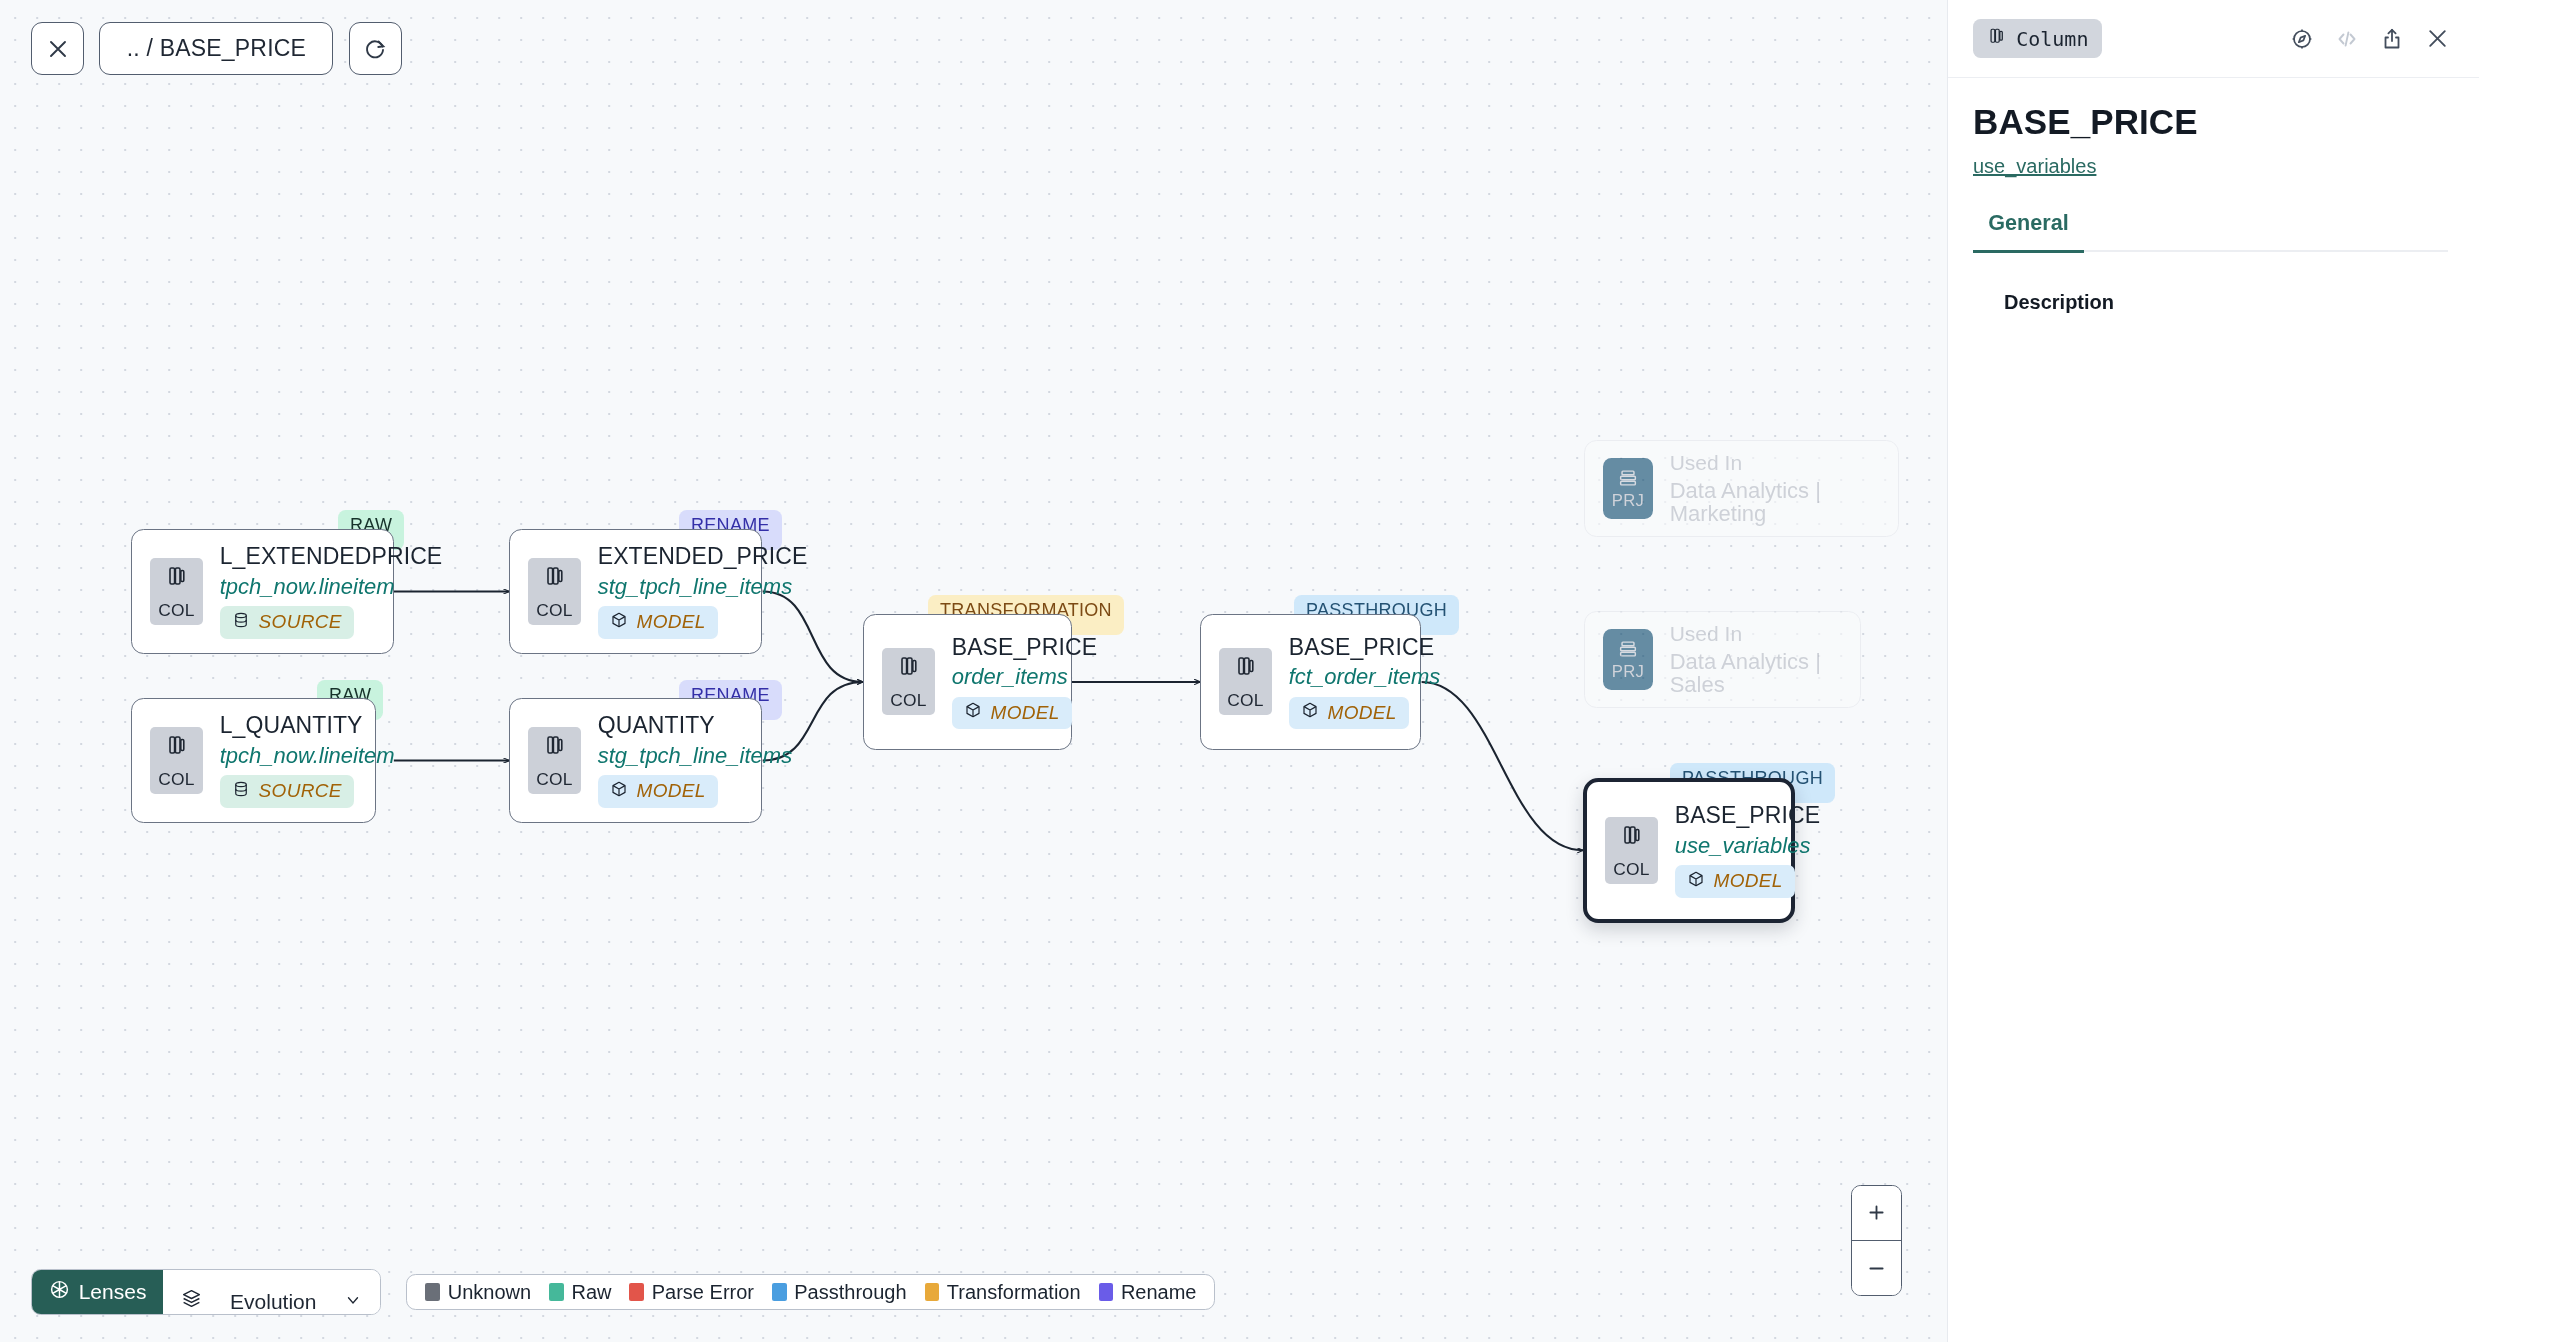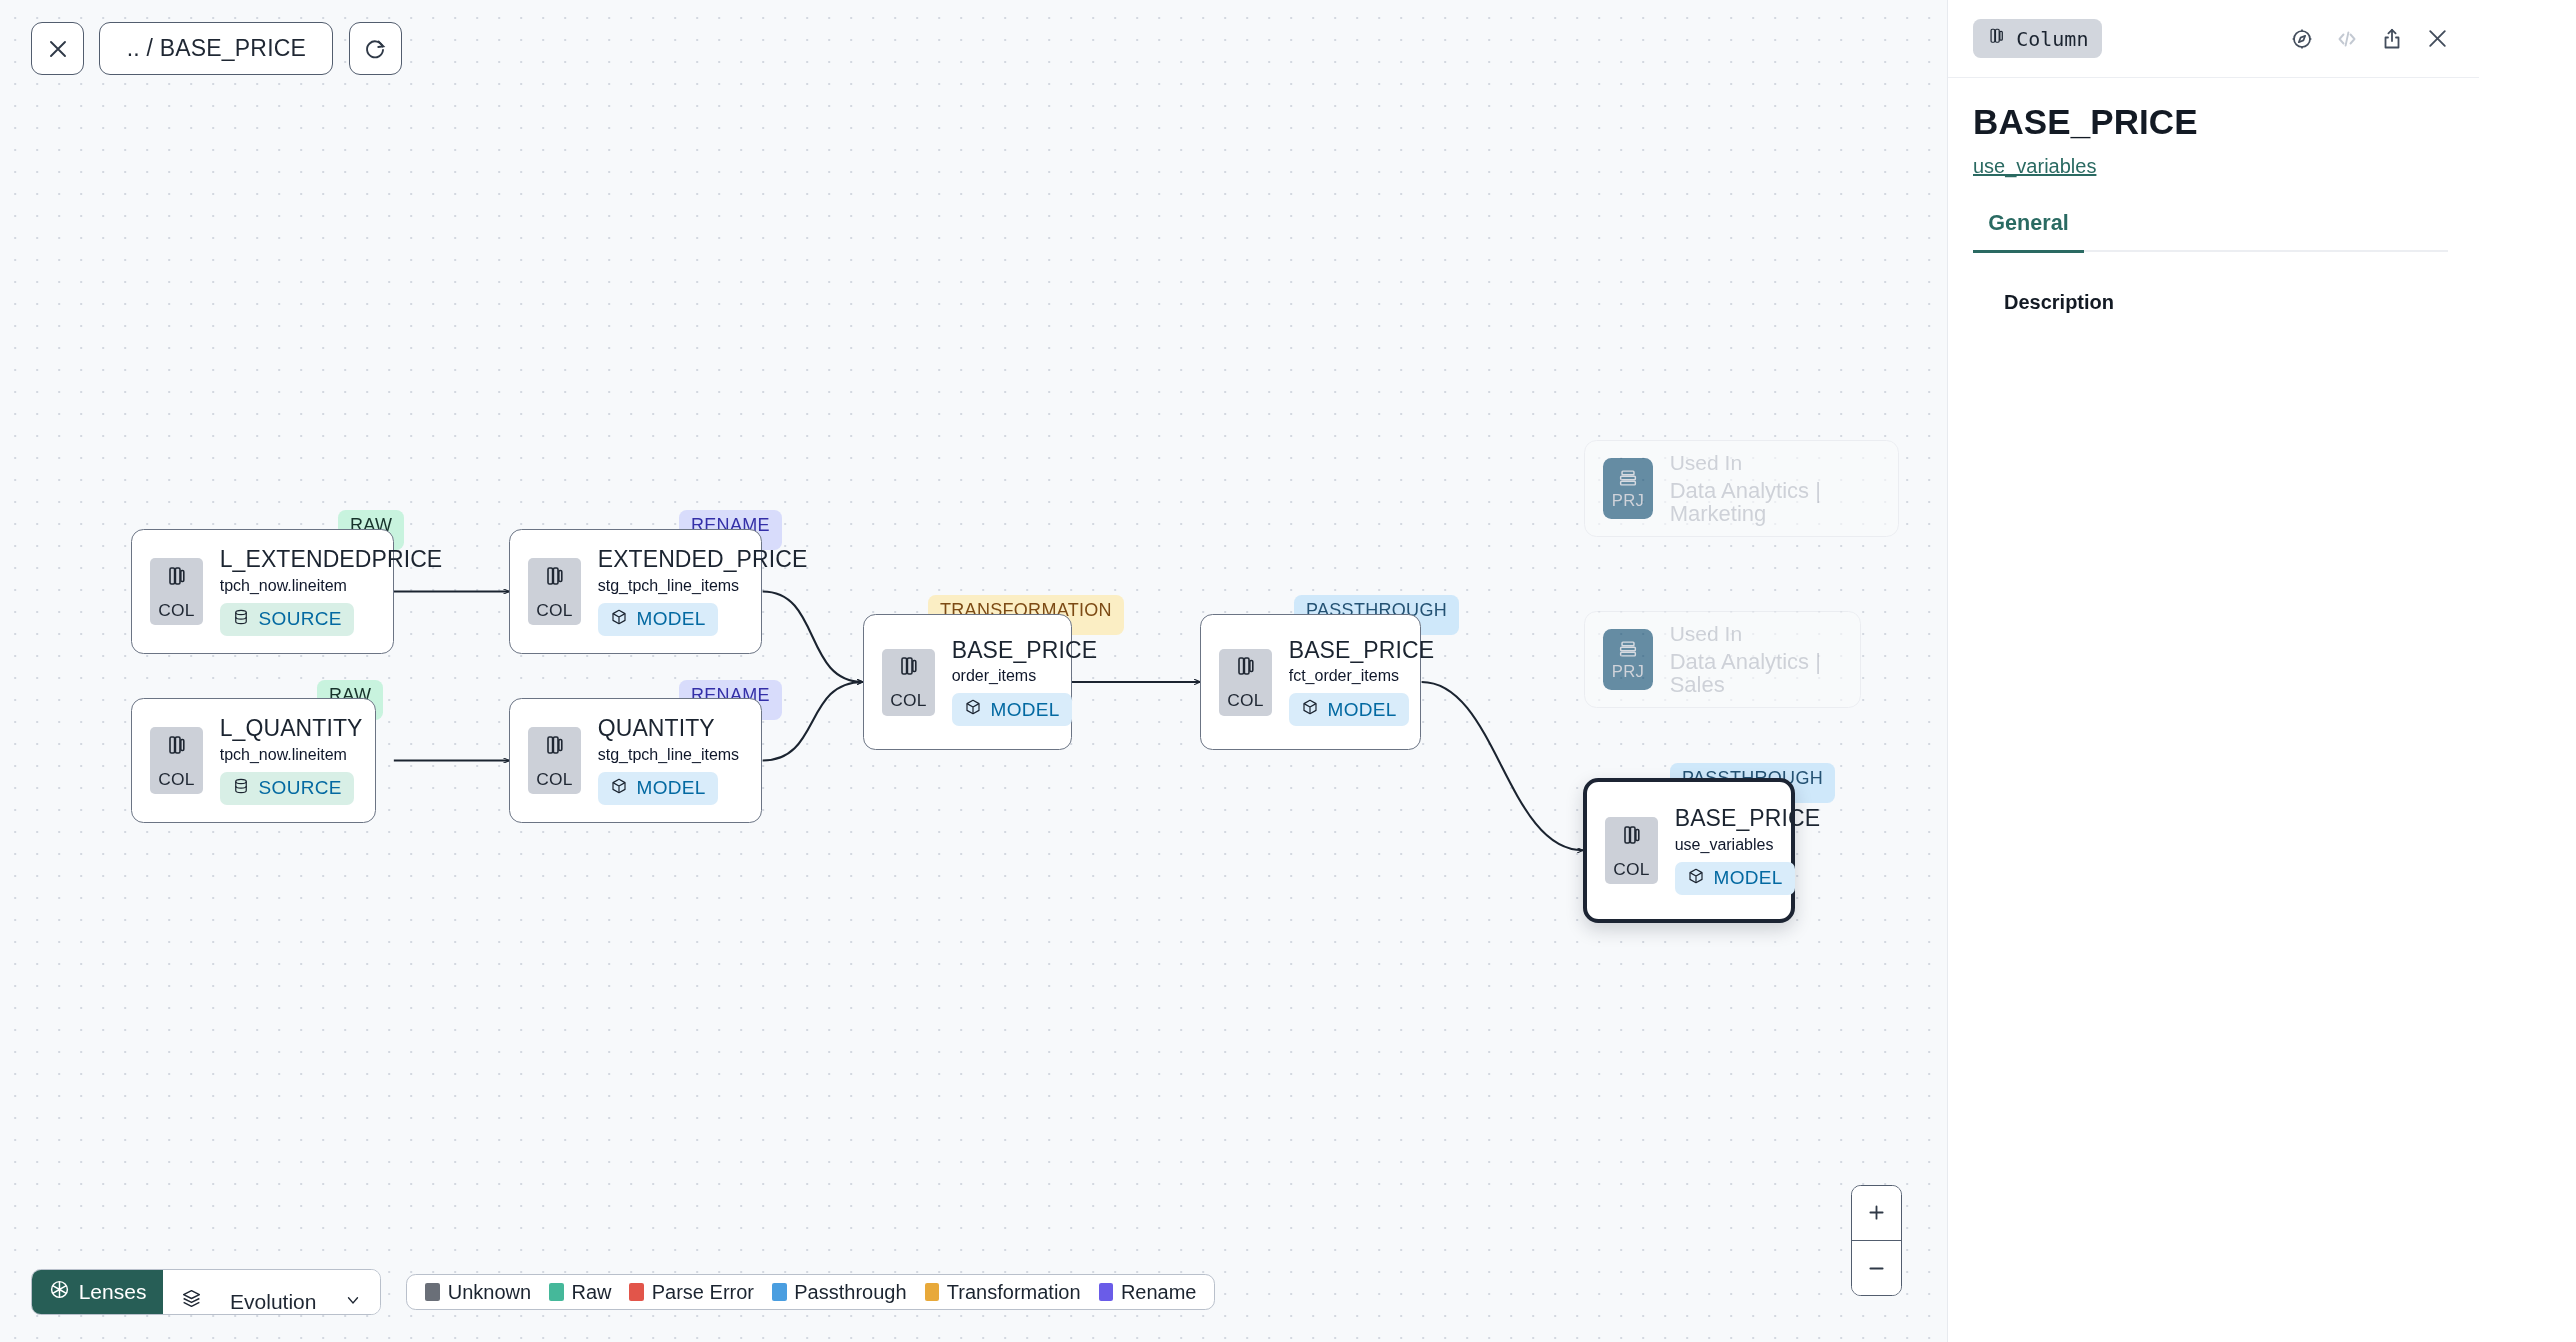--- a/index.html
+++ b/index.html
@@ -56,27 +56,28 @@
   .node-inner { display: flex; align-items: center; gap: 16.7px; padding: 0 18px; width: 100%; }
   .type-chip {
     width: 53px; height: 67px;
     background: #ccd0d8; border-radius: 5px;
     display: flex; flex-direction: column; align-items: center; justify-content: center;
     gap: 12px; flex: none;
   }
   .type-chip .tc-label { font-size: 17.4px; color: #1f2733; letter-spacing: 0.3px; line-height: 1; }
   .node-body { display: flex; flex-direction: column; gap: 6.3px; }
   .node-title { font-size: 23px; color: #1b2430; line-height: 1.05; letter-spacing: 0.1px; }
-  .node-sub { font-size: 16px; color: #0f172a; line-height: 1.05; }
+  .node-sub { font-size: 22px; color: #0f766e; line-height: 1.05; font-style: italic; }
   .mat-badge {
     align-self: flex-start;
     display: inline-flex; align-items: center; gap: 8.4px;
     padding: 4.9px 12.5px; border-radius: 7px;
-    font-size: 19px; letter-spacing: 0.3px; color: #0369a1;
+    font-size: 19px; letter-spacing: 0.3px; color: #a16207;
     margin-top: 2.1px;
+    font-style: italic;
   }
   .mat-badge.source { background: #d8efe6; }
   .mat-badge.model  { background: #d9ecfa; }
 
   
   .status-pill {
     position: absolute;
     border-radius: 7.7px;
     padding: 6.3px 12px 15.3px 12px;
     font-size: 18px; letter-spacing: 0.3px;

